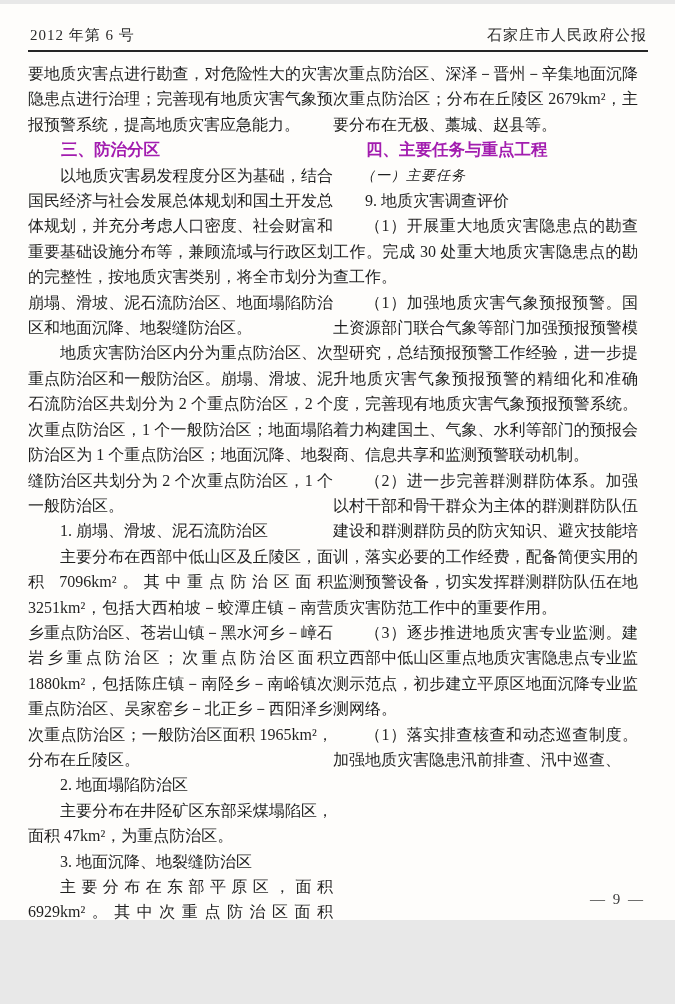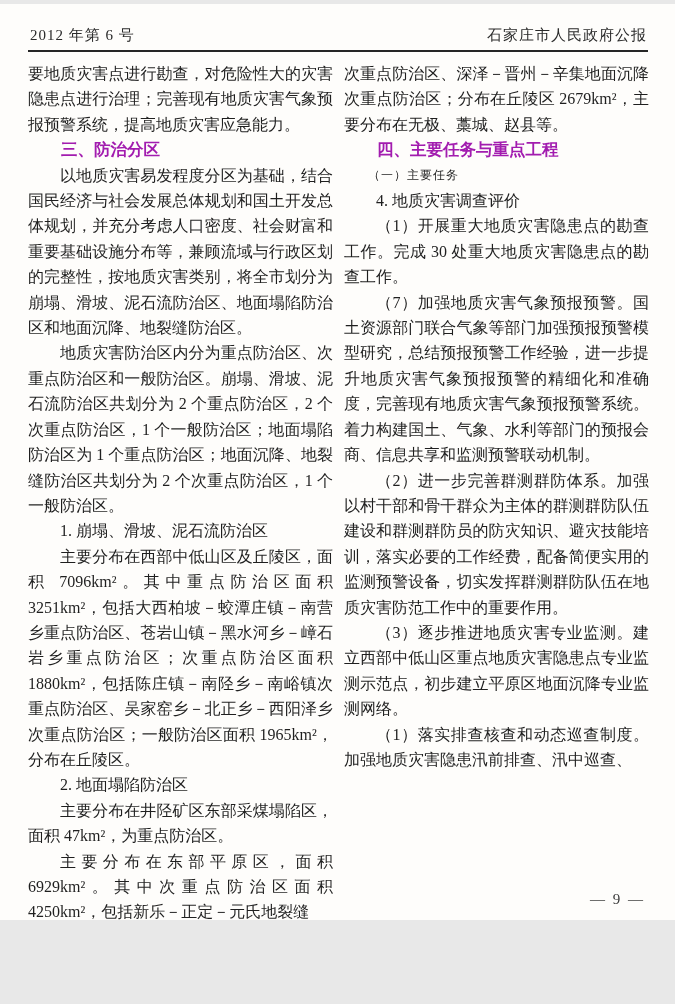--- a/index.html
+++ b/index.html
@@ -22,21 +22,20 @@
     letter-spacing:1px;
     color:#2a2a2a;
   }
   .header-rule {
     margin:0 27px 0 28px;
     border-top:2.5px solid #262626;
     height:0;
   }
   .columns {
     display:flex;
-    gap:11px;
     padding:9px 26px 0 28px;
   }
   .col { width:305px; box-sizing:border-box; }
   .para, .subhead {
     margin:0;
     font-size:16px;
     line-height:25.4px;
     text-align:justify;
     text-indent:2em;
   }
@@ -45,23 +44,24 @@
     margin:0;
     font-family:"Liberation Sans","DejaVu Sans",sans-serif;
     font-weight:700;
     font-size:16.5px;
     line-height:25.4px;
     text-indent:2em;
     color:#a21caf;
   }
   .kai {
     margin:0;
-    font-size:12px;
+    font-size:14px;
     line-height:25.4px;
     text-indent:2em;
+    font-style:italic;
     letter-spacing:1px;
   }
   .footer {
     position:absolute;
     right:30px;
     bottom:12px;
     font-size:15px;
     color:#3a3a3a;
     letter-spacing:2px;
   }
@@ -82,30 +82,31 @@
 
     <section class="col">
       <p class="para cont">要地质灾害点进行勘查，对危险性大的灾害隐患点进行治理；完善现有地质灾害气象预报预警系统，提高地质灾害应急能力。</p>
       <p class="h2">三、防治分区</p>
       <p class="para">以地质灾害易发程度分区为基础，结合国民经济与社会发展总体规划和国土开发总体规划，并充分考虑人口密度、社会财富和重要基础设施分布等，兼顾流域与行政区划的完整性，按地质灾害类别，将全市划分为崩塌、滑坡、泥石流防治区、地面塌陷防治区和地面沉降、地裂缝防治区。</p>
       <p class="para">地质灾害防治区内分为重点防治区、次重点防治区和一般防治区。崩塌、滑坡、泥石流防治区共划分为 2 个重点防治区，2 个次重点防治区，1 个一般防治区；地面塌陷防治区为 1 个重点防治区；地面沉降、地裂缝防治区共划分为 2 个次重点防治区，1 个一般防治区。</p>
       <p class="subhead">1. 崩塌、滑坡、泥石流防治区</p>
       <p class="para">主要分布在西部中低山区及丘陵区，面积 7096km²。其中重点防治区面积 3251km²，包括大西柏坡－蛟潭庄镇－南营乡重点防治区、苍岩山镇－黑水河乡－嶂石岩乡重点防治区；次重点防治区面积 1880km²，包括陈庄镇－南陉乡－南峪镇次重点防治区、吴家窑乡－北正乡－西阳泽乡次重点防治区；一般防治区面积 1965km²，分布在丘陵区。</p>
       <p class="subhead">2. 地面塌陷防治区</p>
       <p class="para">主要分布在井陉矿区东部采煤塌陷区，面积 47km²，为重点防治区。</p>
+      <p class="subhead">3. 地面沉降、地裂缝防治区</p>
       <p class="para">主要分布在东部平原区，面积 6929km²。其中次重点防治区面积 4250km²，包括新乐－正定－元氏地裂缝</p>
     </section>
 
     <section class="col">
       <p class="para cont">次重点防治区、深泽－晋州－辛集地面沉降次重点防治区；分布在丘陵区 2679km²，主要分布在无极、藁城、赵县等。</p>
       <p class="h2">四、主要任务与重点工程</p>
       <p class="kai">（一）主要任务</p>
-      <p class="subhead">4. 地质灾害调查评价</p>
+      <p class="subhead">9. 地质灾害调查评价</p>
       <p class="para">（1）开展重大地质灾害隐患点的勘查工作。完成 30 处重大地质灾害隐患点的勘查工作。</p>
-      <p class="para">（7）加强地质灾害气象预报预警。国土资源部门联合气象等部门加强预报预警模型研究，总结预报预警工作经验，进一步提升地质灾害气象预报预警的精细化和准确度，完善现有地质灾害气象预报预警系统。着力构建国土、气象、水利等部门的预报会商、信息共享和监测预警联动机制。</p>
+      <p class="para">（1）加强地质灾害气象预报预警。国土资源部门联合气象等部门加强预报预警模型研究，总结预报预警工作经验，进一步提升地质灾害气象预报预警的精细化和准确度，完善现有地质灾害气象预报预警系统。着力构建国土、气象、水利等部门的预报会商、信息共享和监测预警联动机制。</p>
       <p class="para">（2）进一步完善群测群防体系。加强以村干部和骨干群众为主体的群测群防队伍建设和群测群防员的防灾知识、避灾技能培训，落实必要的工作经费，配备简便实用的监测预警设备，切实发挥群测群防队伍在地质灾害防范工作中的重要作用。</p>
       <p class="para">（3）逐步推进地质灾害专业监测。建立西部中低山区重点地质灾害隐患点专业监测示范点，初步建立平原区地面沉降专业监测网络。</p>
       <p class="para">（1）落实排查核查和动态巡查制度。加强地质灾害隐患汛前排查、汛中巡查、</p>
     </section>
 
   </main>
 
   <footer class="footer">
     <span>— 9 —</span>
   </footer>

